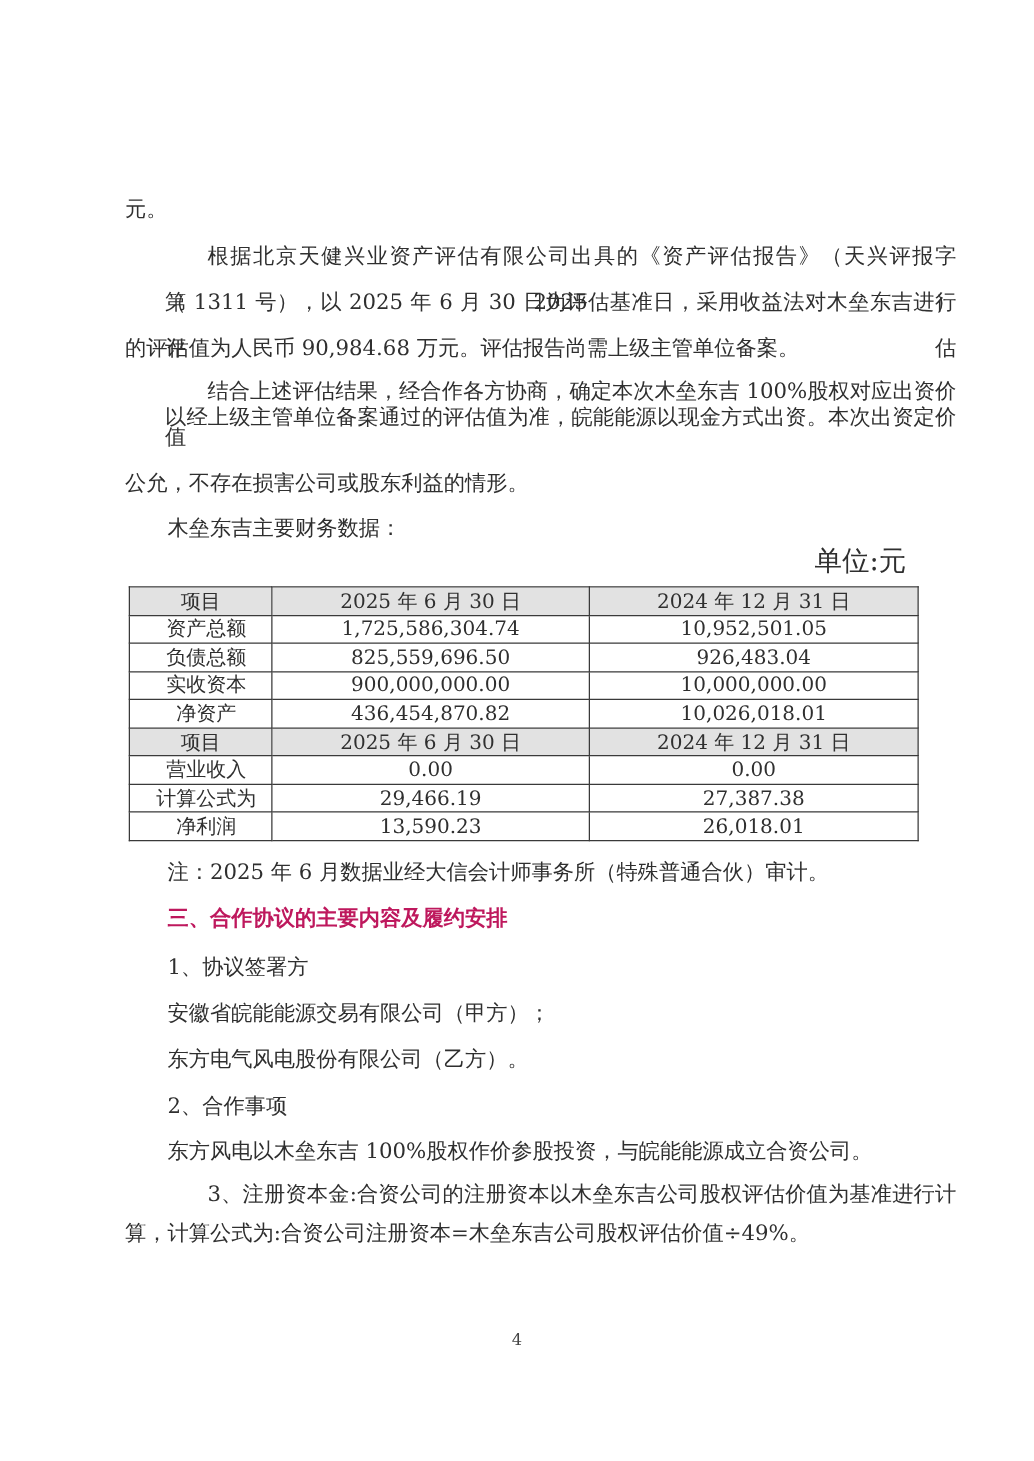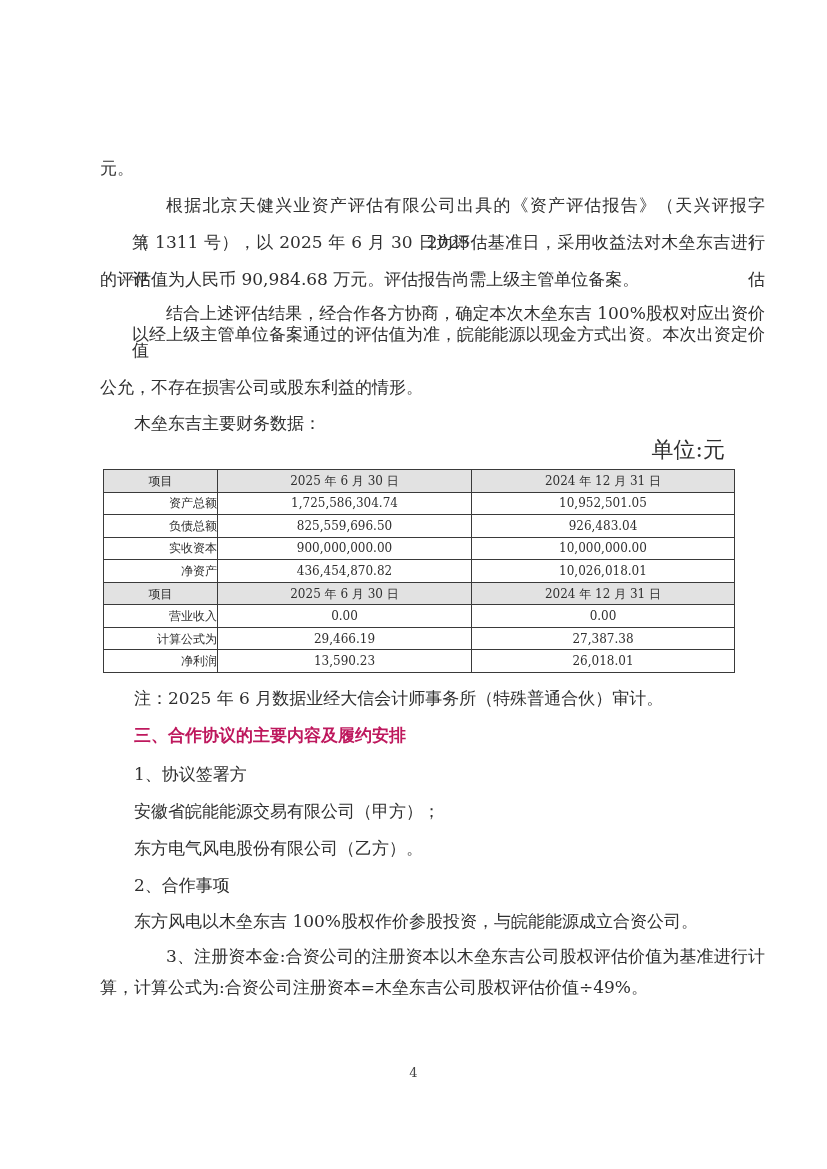--- a/index.html
+++ b/index.html
@@ -42,32 +42,32 @@
     font-size: 22px;
   }
   table.fin {
     position: absolute;
     left: 103px;
     top: 469px;
     width: 631px;
     height: 204px;
     border-collapse: collapse;
     table-layout: fixed;
-    font-size: 12px;
+    font-size: 16px;
   }
   table.fin td {
     border: 1px solid #3a3a3a;
     text-align: center;
     vertical-align: middle;
     padding: 0;
     line-height: 1;
     overflow: hidden;
     white-space: nowrap;
   }
-  table.fin td.label { text-align: right; padding-left: 9px; }
+  table.fin td.label { text-align: center; padding-left: 9px; }
   table.fin tr.hdr td { background: #e2e2e2; }
   .col-item { width: 114px; }
   .col-2025 { width: 254px; }
   .col-2024 { width: 263px; }
   .page-number {
     position: absolute;
     left: 0;
     top: 1065px;
     width: 827px;
     text-align: center;

